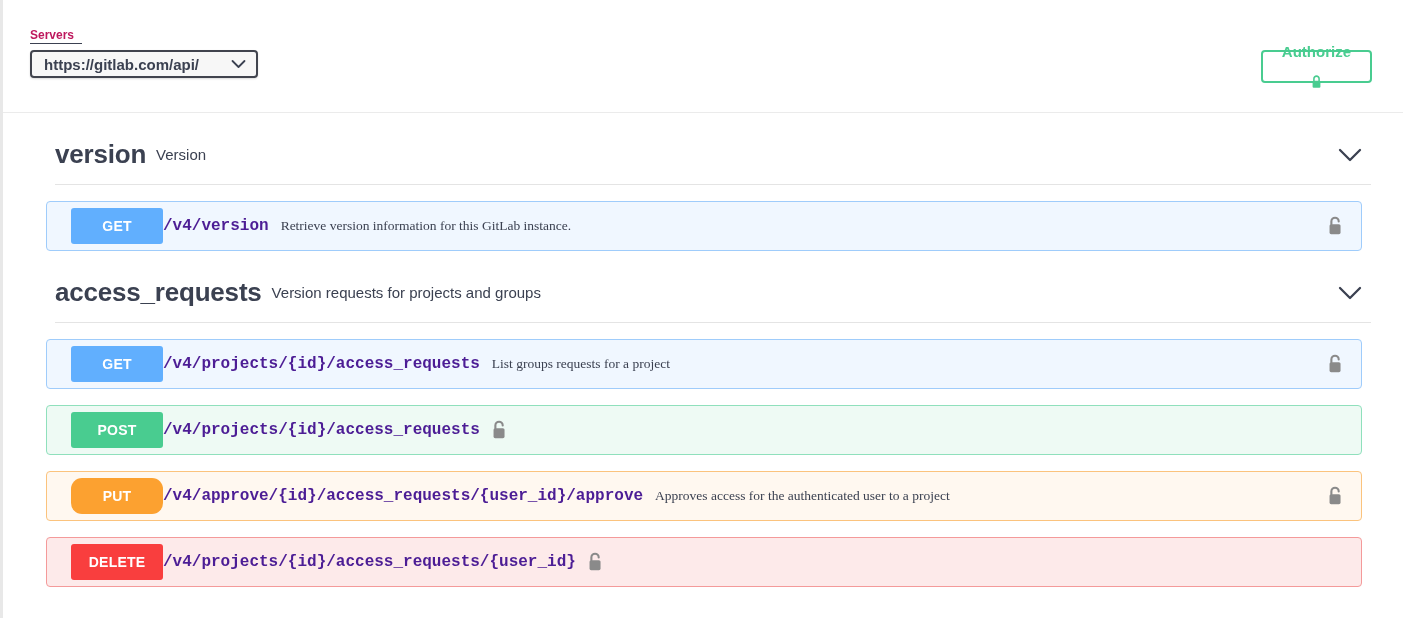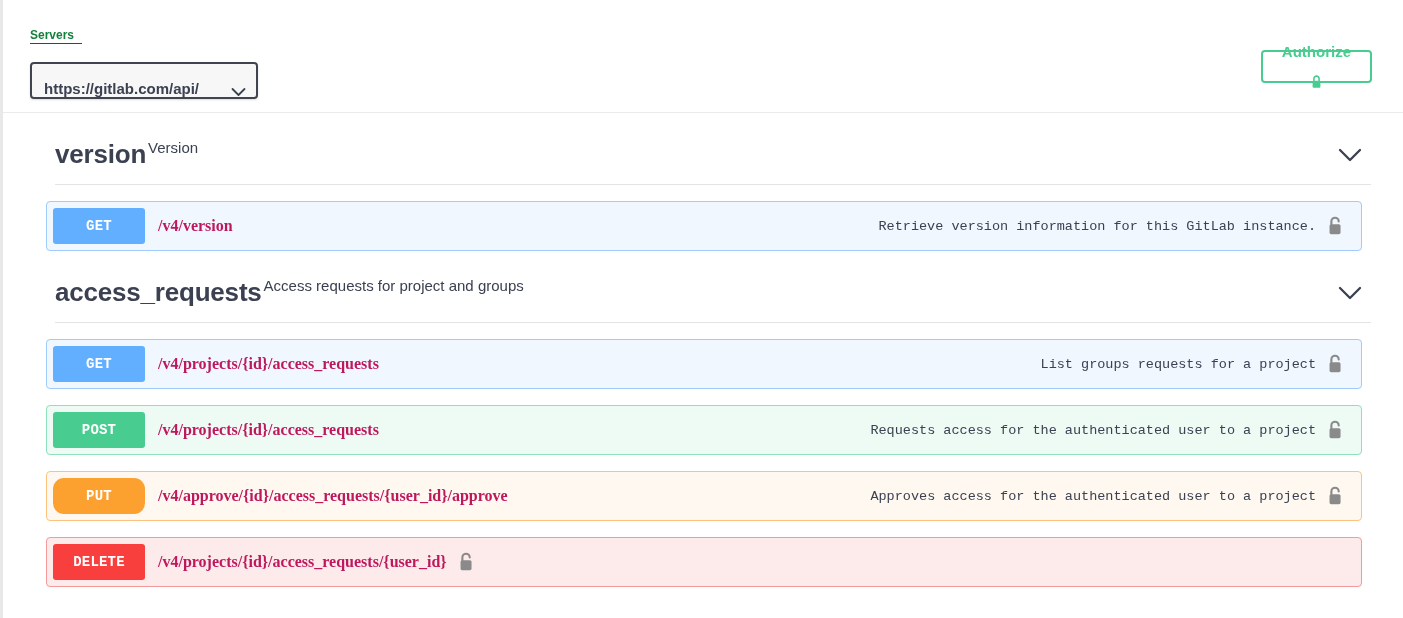--- a/index.html
+++ b/index.html
@@ -32,36 +32,36 @@
 
   .servers-block {
     position: absolute;
     left: 27px;
     top: 28px;
   }
 
   .servers-label {
     font-size: 12px;
     font-weight: bold;
-    color: #15803d;
-    font-family: "Liberation Sans", sans-serif;
-    margin-bottom: 14px;
+    color: #be185d;
+    font-family: "Liberation Sans", sans-serif;
+    margin-bottom: 2px;
     display: block;
     border-bottom: 1px solid #3b4151;
     width: 52px;
     padding-bottom: 1px;
   }
 
   .server-select {
     margin-top: 4px;
     display: inline-flex;
-    align-items: flex-end;
+    align-items: center;
     justify-content: space-between;
     min-width: 222px;
-    height: 37px;
+    height: 28px;
     padding: 0 10px 0 12px;
     border: 2px solid #41444e;
     border-radius: 4px;
     background: #f7f7f7;
     box-shadow: 0 1px 2px rgba(0,0,0,0.15);
     cursor: pointer;
     gap: 16px;
   }
   .server-select-value {
     font-size: 15px;
@@ -108,22 +108,22 @@
     display: flex;
     align-items: center;
     justify-content: space-between;
     cursor: pointer;
     padding: 26px 0 14px 0;
     border-bottom: 1px solid #e4e4e4;
     margin: 0 -9px 0 0;
   }
   .tag-header-left {
     display: flex;
-    align-items: flex-start;
-    gap: 2px;
+    align-items: center;
+    gap: 10px;
   }
   .tag-name {
     font-size: 26px;
     font-weight: bold;
     color: #3b4151;
     font-family: "Liberation Sans", sans-serif;
     letter-spacing: -0.2px;
   }
   .tag-desc {
     font-size: 15px;
@@ -143,51 +143,49 @@
     border-radius: 4px;
     cursor: pointer;
     position: relative;
   }
   .op-row:first-child { margin-top: 16px; }
 
   .method-badge {
     flex: none;
     width: 92px;
     height: 36px;
-    margin-left: 6px;
+    margin-left: 24px;
     border-radius: 3px;
     color: #ffffff;
     font-size: 14px;
     font-weight: bold;
-    font-family: Liberation Mono, monospace;
+    font-family: Liberation Sans, sans-serif;
     display: flex;
     align-items: center;
     justify-content: center;
     letter-spacing: 0.2px;
   }
 
   .op-path {
-    margin-left: 13px;
-    font-family: Liberation Serif, serif;
+    font-family: Liberation Mono, monospace;
     font-size: 16px;
     font-weight: bold;
-    color: #be185d;
+    color: #4c1d95;
     white-space: nowrap;
   }
 
   .op-summary {
     margin-left: 12px;
     font-size: 13.5px;
     color: #3b4151;
-    font-family: Liberation Mono, monospace;
+    font-family: Liberation Serif, serif;
     white-space: nowrap;
     overflow: hidden;
     text-overflow: ellipsis;
     flex: 1;
-    text-align: right;
   }
 
   .op-lock {
     flex: none;
     margin-right: 16px;
     margin-left: 10px;
     line-height: 0;
     cursor: pointer;
   }
 
@@ -262,21 +260,21 @@
             </svg>
           </span>
         </div>
       </div>
     </div>
 
     <div class="tag-section">
       <div class="tag-header">
         <div class="tag-header-left">
           <span class="tag-name">access_requests</span>
-          <span class="tag-desc">Access requests for project and groups</span>
+          <span class="tag-desc">Version requests for projects and groups</span>
         </div>
         <span class="tag-chevron">
           <svg width="24" height="14" viewBox="0 0 24 14">
             <path d="M2 2 L12 12 L22 2" fill="none" stroke="#3b4151" stroke-width="2.3" stroke-linecap="round" stroke-linejoin="round"></path>
           </svg>
         </span>
       </div>
 
       <div class="ops-list">
 
@@ -288,21 +286,20 @@
             <svg width="19" height="22" viewBox="0 0 20 24">
               <path d="M5.5 10 V7 a4 4 0 0 1 8 0" fill="none" stroke="#8a8a8a" stroke-width="2.3" stroke-linecap="round"></path>
               <rect x="3.5" y="10" width="12" height="11" rx="1.8" fill="#8a8a8a"></rect>
             </svg>
           </span>
         </div>
 
         <div class="op-row row-post">
           <span class="method-badge m-post">POST</span>
           <span class="op-path">/v4/projects/{id}/access_requests</span>
-          <span class="op-summary">Requests access for the authenticated user to a project</span>
           <span class="op-lock">
             <svg width="19" height="22" viewBox="0 0 20 24">
               <path d="M5.5 10 V7 a4 4 0 0 1 8 0" fill="none" stroke="#8a8a8a" stroke-width="2.3" stroke-linecap="round"></path>
               <rect x="3.5" y="10" width="12" height="11" rx="1.8" fill="#8a8a8a"></rect>
             </svg>
           </span>
         </div>
 
         <div class="op-row row-put">
           <span class="method-badge m-put">PUT</span>

